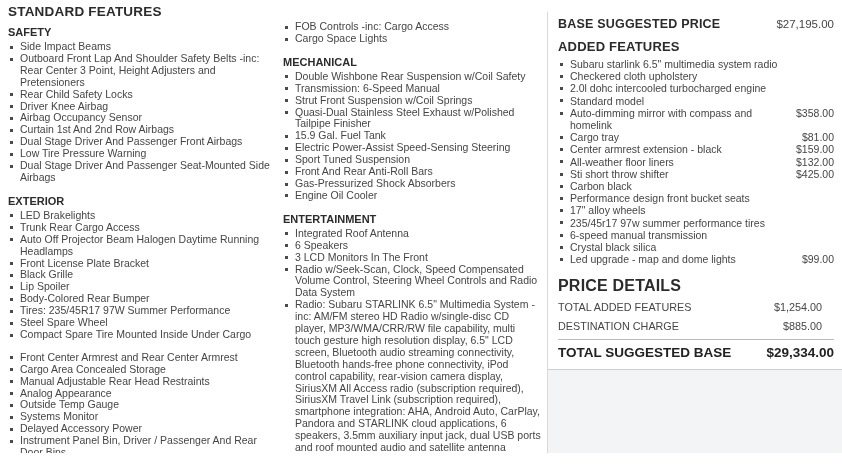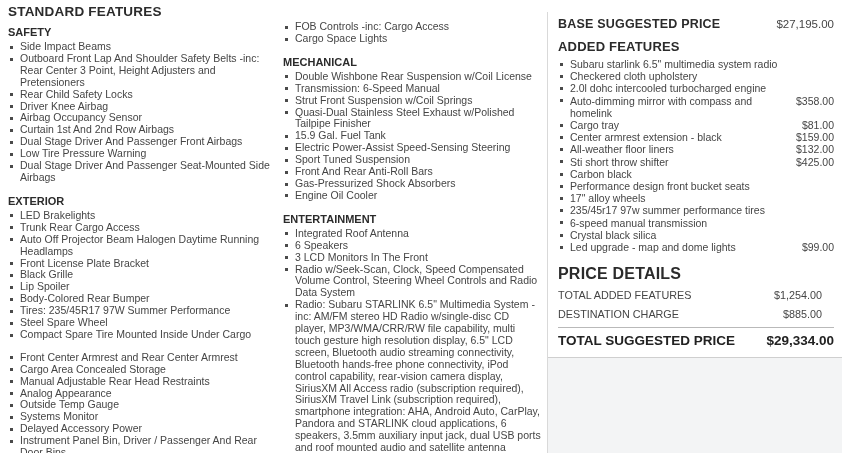--- a/index.html
+++ b/index.html
@@ -112,21 +112,21 @@
     <div id="col2">
         <div class="section">
           <ul class="feature-list">
             <li>FOB Controls -inc: Cargo Access</li>
             <li>Cargo Space Lights</li>
           </ul>
         </div>
         <div class="section">
           <h2 class="section-heading">MECHANICAL</h2>
           <ul class="feature-list">
-            <li>Double Wishbone Rear Suspension w/Coil License</li>
+            <li>Double Wishbone Rear Suspension w/Coil Safety</li>
             <li>Transmission: 6-Speed Manual</li>
             <li>Strut Front Suspension w/Coil Springs</li>
             <li>Quasi-Dual Stainless Steel Exhaust w/Polished Tailpipe Finisher</li>
             <li>15.9 Gal. Fuel Tank</li>
             <li>Electric Power-Assist Speed-Sensing Steering</li>
             <li>Sport Tuned Suspension</li>
             <li>Front And Rear Anti-Roll Bars</li>
             <li>Gas-Pressurized Shock Absorbers</li>
             <li>Engine Oil Cooler</li>
           </ul>
@@ -155,20 +155,24 @@
           <li>
             <span class="af-label">Subaru starlink 6.5" multimedia system radio</span>
             <span class="af-price"></span>
           </li>
           <li>
             <span class="af-label">Checkered cloth upholstery</span>
             <span class="af-price"></span>
           </li>
           <li>
             <span class="af-label">2.0l dohc intercooled turbocharged engine</span>
+            <span class="af-price"></span>
+          </li>
+          <li>
+            <span class="af-label">Standard model</span>
             <span class="af-price"></span>
           </li>
           <li>
             <span class="af-label">Auto-dimming mirror with compass and homelink</span>
             <span class="af-price">$358.00</span>
           </li>
           <li>
             <span class="af-label">Cargo tray</span>
             <span class="af-price">$81.00</span>
           </li>
@@ -218,21 +222,21 @@
           <div class="pd-row">
             <span>TOTAL ADDED FEATURES</span>
             <span>$1,254.00</span>
           </div>
           <div class="pd-row">
             <span>DESTINATION CHARGE</span>
             <span>$885.00</span>
           </div>
         </div>
       <div class="total-row">
-        <span>TOTAL SUGGESTED PRICE</span>
+        <span>TOTAL SUGGESTED BASE</span>
         <span>$29,334.00</span>
       </div>
     </div>
     <div class="dealer-contact">
       <div><span>Site:</span><a>https://www.lauraautogroup.com/</a></div>
       <div><span>Phone:</span><a>6184201165</a></div>
     </div>
   </div>
 
 </div>

